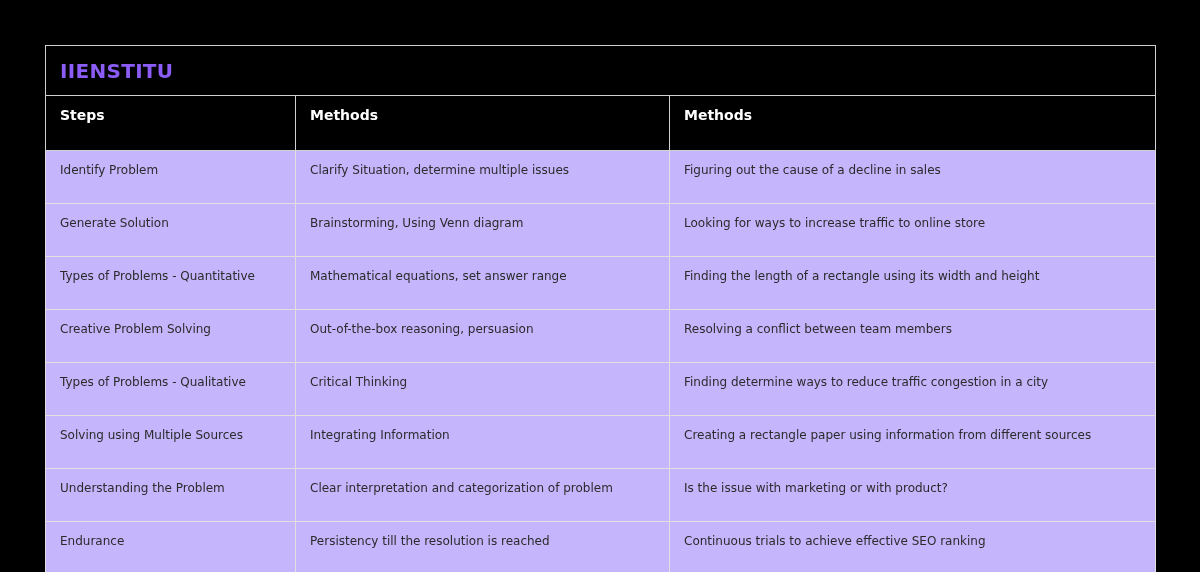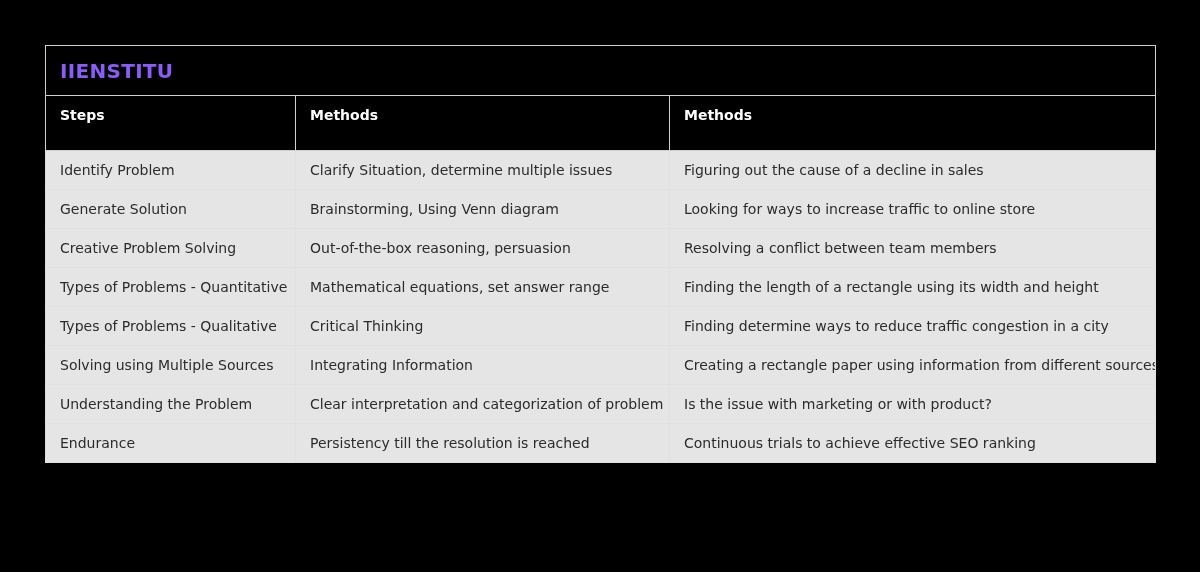--- a/index.html
+++ b/index.html
@@ -37,25 +37,25 @@
       background: #000000;
       color: #ffffff;
       font-weight: bold;
       font-size: 14px;
       height: 38px;
       padding: 0 0 16px 14px;
       text-align: left;
       border: 1px solid #d0d0d0;
     }
     td.cell {
-      background: #e5e5e5;
+      background: #c4b5fd;
       color: #2b2b2b;
-      font-size: 14px;
+      font-size: 12px;
       height: 38px;
-      padding: 0 0 0 14px;
+      padding: 0 0 14px 14px;
       border: 1px solid #e0e0e0;
       white-space: nowrap;
       overflow: hidden;
     }
     col.c1 { width: 250px; }
     col.c2 { width: 374px; }
     col.c3 { width: 486px; }
   </style>
 </head>
 <body>
@@ -82,28 +82,28 @@
         <td class="cell">Identify Problem</td>
         <td class="cell">Clarify Situation, determine multiple issues</td>
         <td class="cell">Figuring out the cause of a decline in sales</td>
       </tr>
       <tr>
         <td class="cell">Generate Solution</td>
         <td class="cell">Brainstorming, Using Venn diagram</td>
         <td class="cell">Looking for ways to increase traffic to online store</td>
       </tr>
       <tr>
+        <td class="cell">Types of Problems - Quantitative</td>
+        <td class="cell">Mathematical equations, set answer range</td>
+        <td class="cell">Finding the length of a rectangle using its width and height</td>
+      </tr>
+      <tr>
         <td class="cell">Creative Problem Solving</td>
         <td class="cell">Out-of-the-box reasoning, persuasion</td>
         <td class="cell">Resolving a conflict between team members</td>
-      </tr>
-      <tr>
-        <td class="cell">Types of Problems - Quantitative</td>
-        <td class="cell">Mathematical equations, set answer range</td>
-        <td class="cell">Finding the length of a rectangle using its width and height</td>
       </tr>
       <tr>
         <td class="cell">Types of Problems - Qualitative</td>
         <td class="cell">Critical Thinking</td>
         <td class="cell">Finding determine ways to reduce traffic congestion in a city</td>
       </tr>
       <tr>
         <td class="cell">Solving using Multiple Sources</td>
         <td class="cell">Integrating Information</td>
         <td class="cell">Creating a rectangle paper using information from different sources</td>

